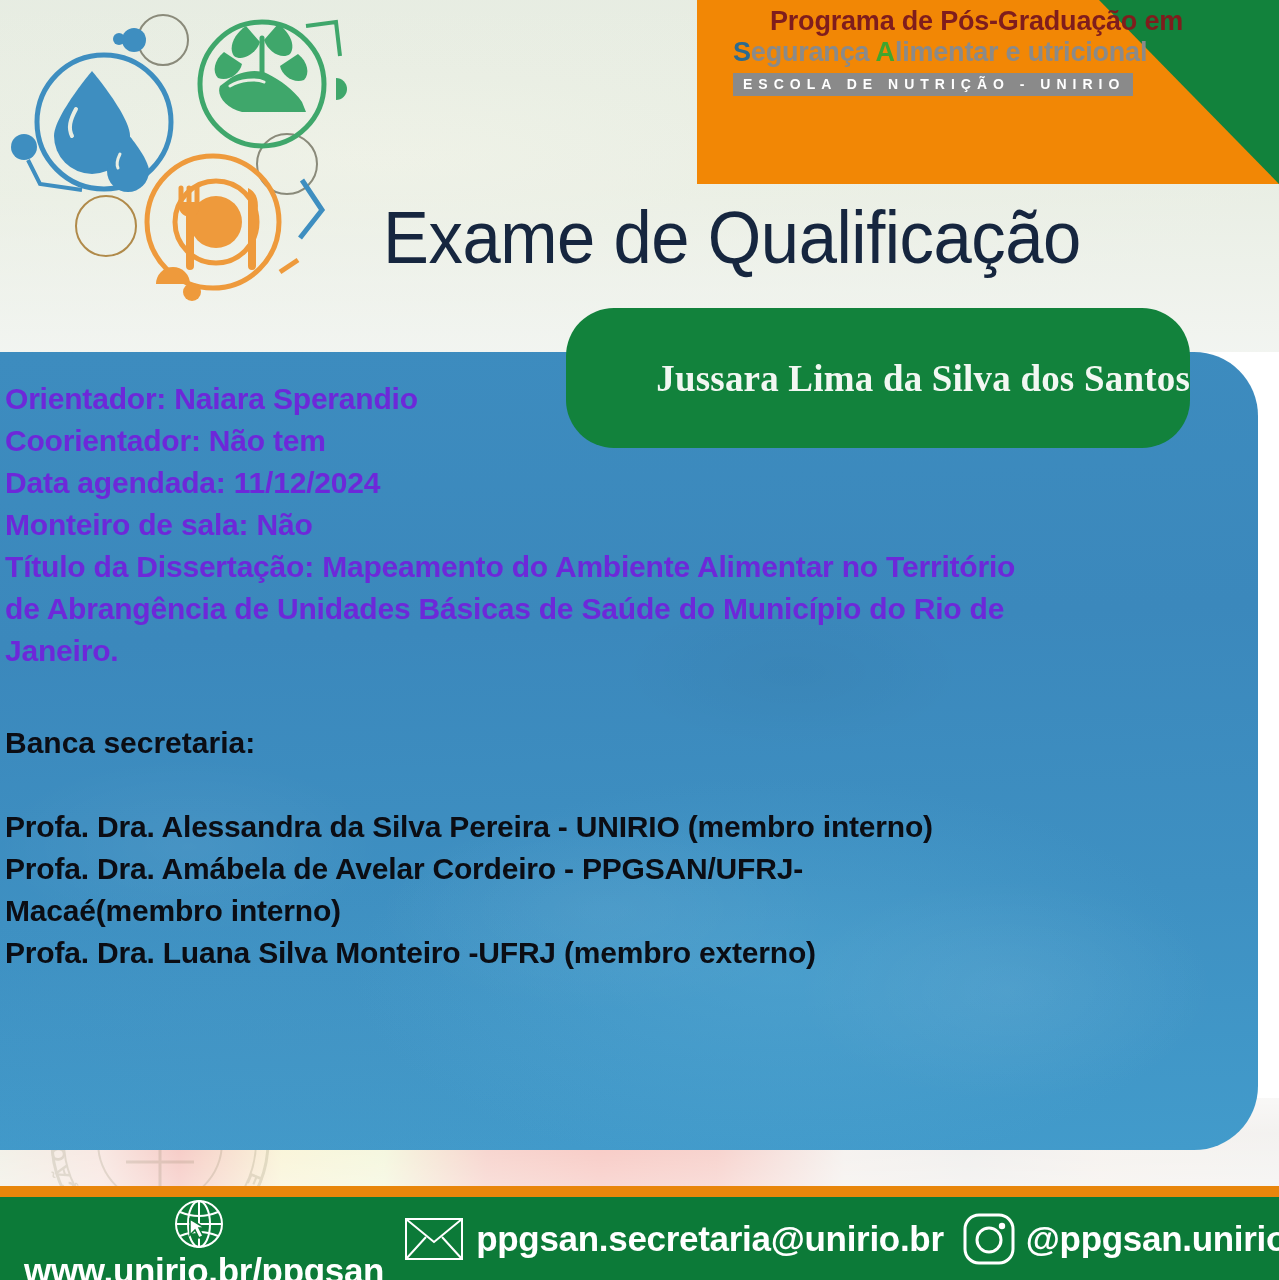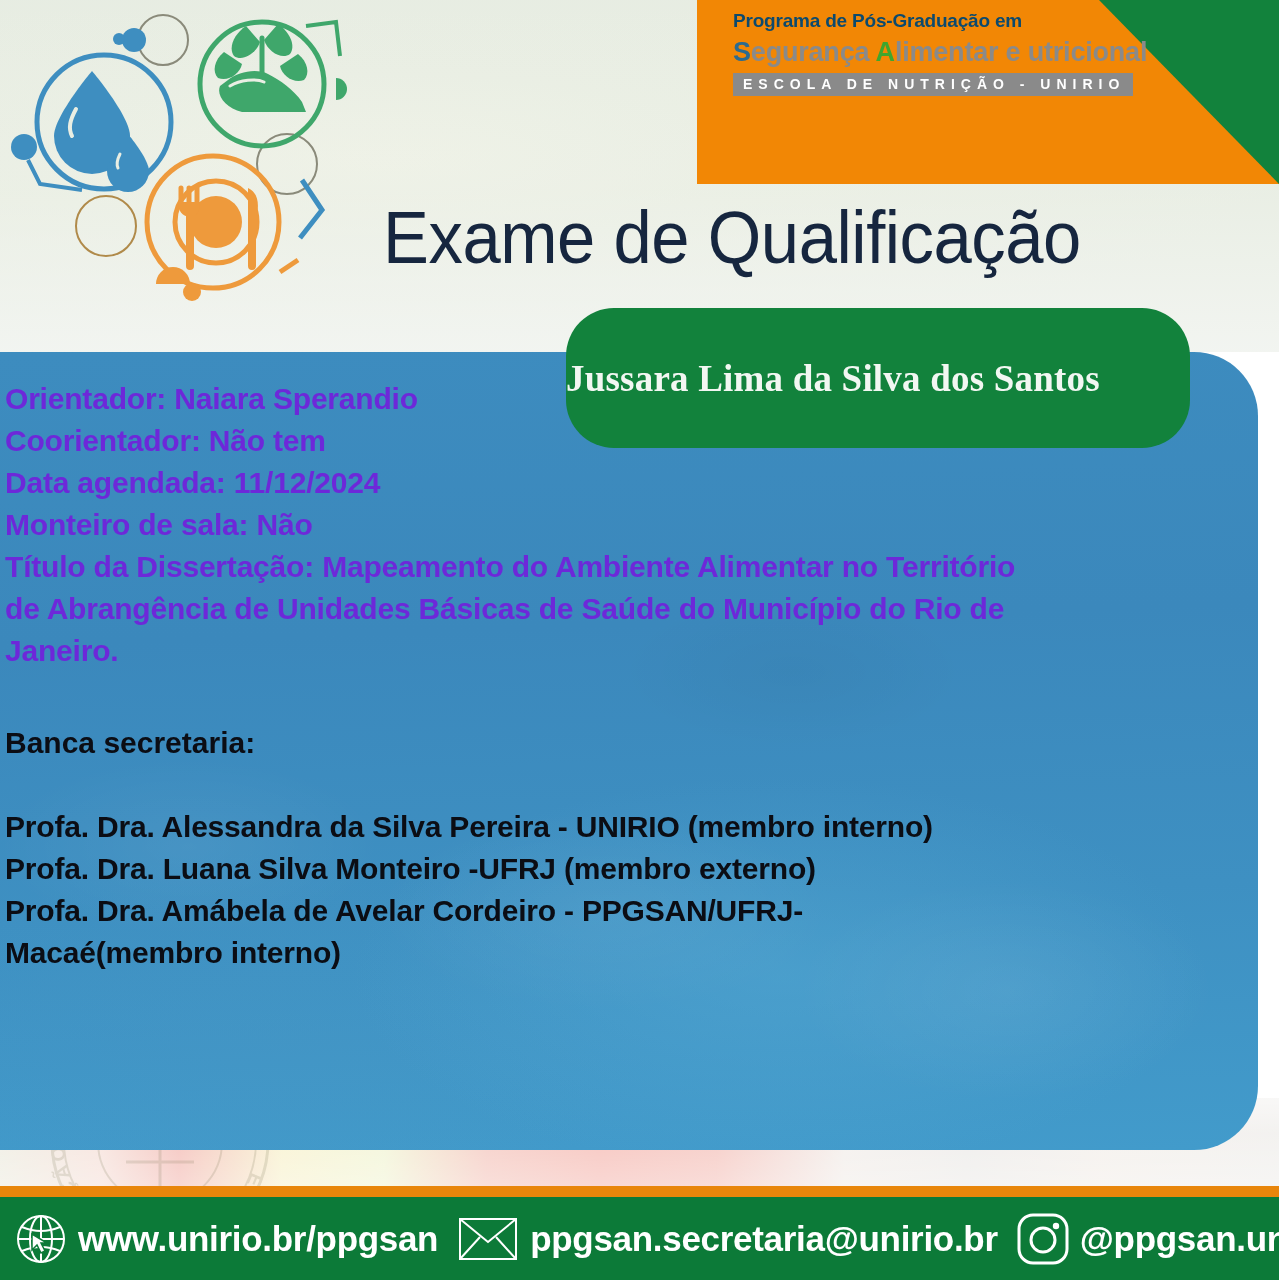--- a/index.html
+++ b/index.html
@@ -40,22 +40,22 @@
     border-color:transparent #12823C transparent transparent;
   }
   .brand-inner{position:absolute;left:36px;top:6px;width:400px;}
   .brand-title{
     font-family:"Liberation Serif",serif;
     font-size:74px;line-height:82px;font-weight:700;
     color:#878787;letter-spacing:15px;white-space:nowrap;
   }
   .brand-line1{
     font-family:"Liberation Sans",sans-serif;
-    font-size:19px;line-height:30px;font-weight:700;color:#0c4a6e;
-    white-space:nowrap;letter-spacing:-0.2px;
+    font-size:27px;line-height:30px;font-weight:700;color:#7f1d1d;
+    white-space:nowrap;letter-spacing:-0.2px;margin-left:37px;
   }
   .brand-line2{
     font-family:"Liberation Sans",sans-serif;
     font-size:27px;line-height:32px;font-weight:700;color:#8a8a8a;
     white-space:nowrap;letter-spacing:-0.2px;
   }
   .brand-line2 .s-blue{color:#2C6B8F;}
   .brand-line2 .a-green{color:#3FA62E;}
   .brand-sub{
     display:inline-block;margin-top:5px;background:#8a8a8a;color:#ffffff;
@@ -111,21 +111,21 @@
       radial-gradient(ellipse 22% 16% at 15% 62%, rgba(255,255,255,.05), rgba(255,255,255,0) 70%),
       radial-gradient(ellipse 26% 18% at 48% 70%, rgba(255,255,255,.05), rgba(255,255,255,0) 70%),
       radial-gradient(ellipse 24% 20% at 80% 80%, rgba(255,255,255,.06), rgba(255,255,255,0) 70%),
       radial-gradient(ellipse 20% 14% at 63% 40%, rgba(0,0,0,.03), rgba(0,0,0,0) 70%);
   }
 
   
   .name-pill{
     position:absolute;left:566px;top:308px;width:624px;height:140px;
     background:#12823C;border-radius:48px;
-    display:flex;align-items:center;justify-content:flex-start;
+    display:flex;align-items:center;justify-content:flex-end;
   }
   .name-pill-text{
     font-family:"Liberation Serif",serif;
     font-size:37px;font-weight:700;color:#F2F7F2;
     letter-spacing:.2px;white-space:nowrap;
   }
 
   
   .info{
     position:absolute;left:5px;top:378px;width:1030px;
@@ -264,29 +264,29 @@
     <div>Orientador: Naiara Sperandio</div>
     <div>Coorientador: Não tem</div>
     <div>Data agendada: 11/12/2024</div>
     <div>Monteiro de sala: Não</div>
     <div>Título da Dissertação: Mapeamento do Ambiente Alimentar no Território de Abrangência de Unidades Básicas de Saúde do Município do Rio de Janeiro.</div>
   </div>
 
   <div class="banca-label">Banca secretaria:</div>
   <div class="banca-list">
     <div> Profa. Dra. Alessandra da Silva Pereira - UNIRIO (membro interno)</div>
+    <div> Profa. Dra. Amábela de Avelar Cordeiro - PPGSAN/UFRJ-Macaé(membro interno)</div>
     <div> Profa. Dra. Luana Silva Monteiro -UFRJ (membro externo)</div>
-    <div> Profa. Dra. Amábela de Avelar Cordeiro - PPGSAN/UFRJ-Macaé(membro interno)</div>
   </div>
 
   <div class="orange-bar"></div>
 
   <div class="footer">
 
-    <div class="footer-item" style="margin-left:14px;">
+    <div class="footer-item" style="margin-left:14px;flex-direction:column;">
       <span class="footer-icon">
         <svg width="54" height="54" viewBox="0 0 54 54" xmlns="http://www.w3.org/2000/svg">
           <circle cx="27" cy="27" r="23" fill="none" stroke="#ffffff" stroke-width="2"></circle>
           <ellipse cx="27" cy="27" rx="11" ry="23" fill="none" stroke="#ffffff" stroke-width="2"></ellipse>
           <line x1="4" y1="27" x2="50" y2="27" stroke="#ffffff" stroke-width="2"></line>
           <path d="M8 15 q19 8 38 0 M8 39 q19 -8 38 0" fill="none" stroke="#ffffff" stroke-width="2"></path>
           <line x1="27" y1="4" x2="27" y2="50" stroke="#ffffff" stroke-width="2"></line>
           <path d="M18 22 L18 38 L23 33 L27 41 L31 39 L27 31 L33 31 Z" fill="#ffffff" stroke="#0C7A38" stroke-width="1.5"></path>
         </svg>
       </span>

